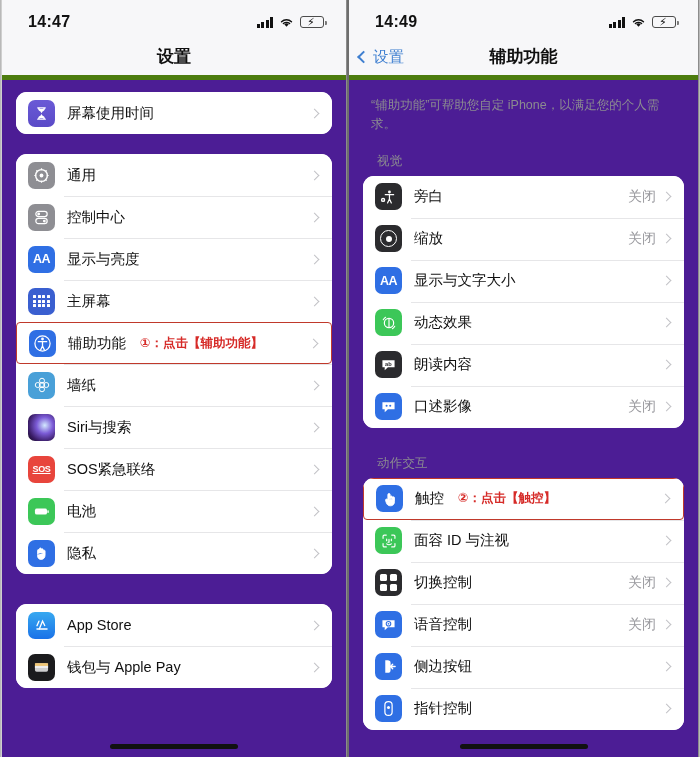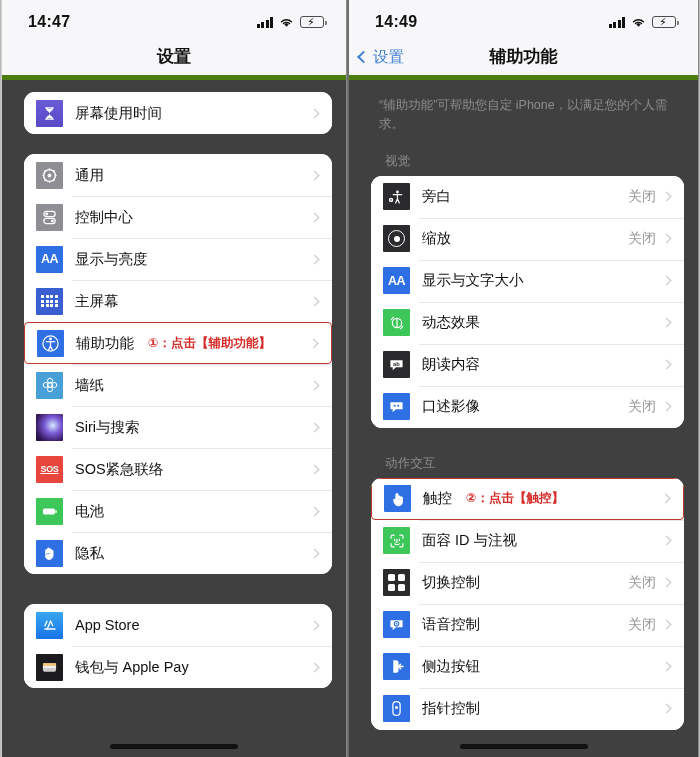--- a/index.html
+++ b/index.html
@@ -58,21 +58,21 @@
     position: absolute; left: 10px; top: 50%; transform: translateY(-50%);
     display: flex; align-items: center; gap: 3px;
     color: #3f7fd0; font-size: 15.5px;
   }
   .chev-left {
     width: 9px; height: 9px; border-left: 2.2px solid #3f7fd0; border-bottom: 2.2px solid #3f7fd0;
     transform: rotate(45deg); margin-right: 2px;
   }
 
   
-  .body { height: 677px; overflow: hidden; padding: 0 0 0 8px; background: #404040; position: relative; }
+  .body { height: 677px; overflow: hidden; padding: 0 0 0 0; background: #4c1d95; position: relative; }
   .group {
     background: #ffffff; border-radius: 11px; margin: 0 14px;
     overflow: hidden;
   }
   .gap-sm { height: 12px; }
   .gap-md { height: 20px; }
   .gap-lg { height: 30px; }
   .section-hdr {
     font-size: 12.5px; color: #8b8b90; padding: 7px 0 6px 28px; letter-spacing: .2px;
   }
@@ -83,21 +83,21 @@
   .row {
     display: flex; align-items: center;
     height: 42px; padding: 0 12px 0 12px; position: relative;
     background: #fff;
   }
   .row + .row::before {
     content: ""; position: absolute; left: 48px; right: 0; top: 0; height: 1px;
     background: #e6e6e8;
   }
   .icon {
-    width: 27px; height: 27px; border-radius: 1px; flex: 0 0 27px;
+    width: 27px; height: 27px; border-radius: 7px; flex: 0 0 27px;
     display: flex; align-items: center; justify-content: center;
     margin-right: 12px; color: #fff; font-size: 12px; font-weight: bold;
     overflow: hidden; position: relative;
   }
   .label { font-size: 14.5px; color: #101010; white-space: nowrap; }
   .spacer { flex: 1 1 auto; }
   .value { font-size: 14px; color: #9a9a9f; margin-right: 7px; }
   .chev {
     width: 7px; height: 7px; border-top: 1.6px solid #c2c2c6; border-right: 1.6px solid #c2c2c6;
     transform: rotate(45deg); flex: 0 0 auto; margin-right: 2px;

